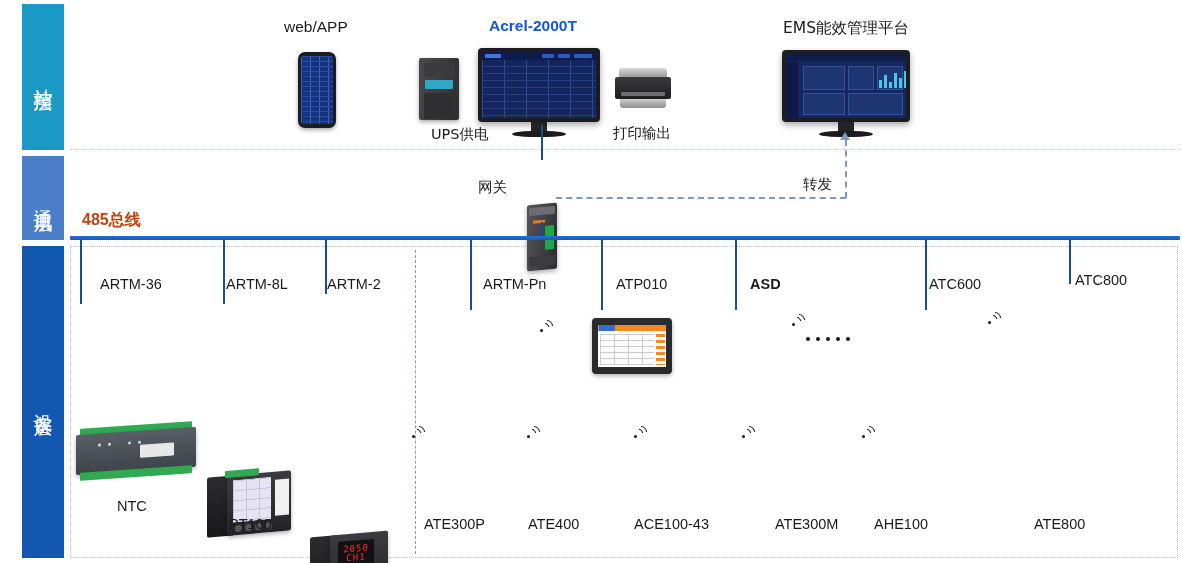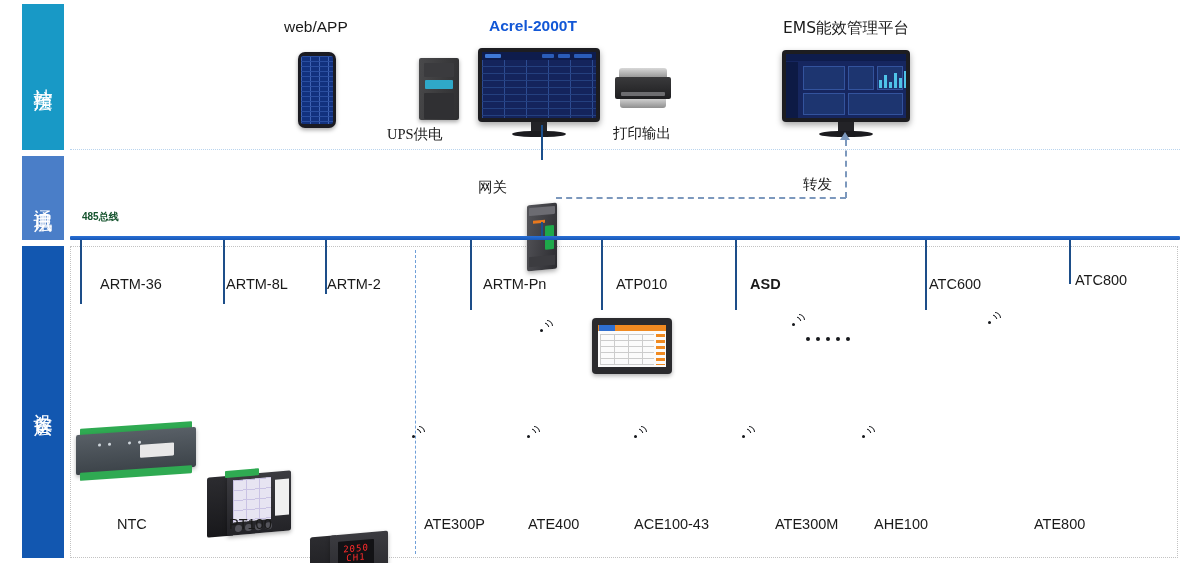--- a/index.html
+++ b/index.html
@@ -42,21 +42,21 @@
   }
   .group-divider {
     position: absolute; left: 415px; top: 250px; height: 304px;
     border-left: 1px dashed #6f9fd8;
   }
 
   
   .lbl { position: absolute; color: #1a1a1a; font-size: 14.5px; white-space: nowrap; }
   .lbl-title { font-size: 15.5px; }
   .lbl-accent { color: #1257d6; font-weight: bold; }
-  .lbl-bus { color: #14532d; font-weight: bold; font-size: 10px; }
+  .lbl-bus { color: #c2410c; font-weight: bold; font-size: 16px; }
   .lbl-dev { font-size: 14.5px; }
   .lbl-cn { font-family: "DejaVu Sans", "Liberation Sans", sans-serif; }
 
   
   .bus-bar {
     position: absolute; left: 70px; top: 236px; width: 1110px; height: 4px;
     background: linear-gradient(#2a6fd4, #1758b8);
     border-radius: 1px;
   }
   .drop { position: absolute; width: 2px; background: #1d4e89; }
@@ -193,21 +193,21 @@
   <div class="lbl lbl-title" style="left:284px; top:18px;">web/APP</div>
   <div class="dev phone" style="left:298px; top:52px;">
     <div class="phone-scr"></div>
   </div>
 
   <div class="dev ups" style="left:419px; top:58px;">
     <div class="ups-top"></div>
       <div class="ups-scr"></div>
       <div class="ups-body"></div>
   </div>
-  <div class="lbl lbl-cn" style="left:387px; top:125px;font-family:Liberation Serif, serif;">UPS供电</div>
+  <div class="lbl lbl-cn" style="left:431px; top:125px;">UPS供电</div>
 
   <div class="lbl lbl-title lbl-accent" style="left:489px; top:17px;">Acrel-2000T</div>
   <div class="dev mon-wrap" style="left:478px; top:48px;">
     <div class="mon-bez">
       <div class="mon-scr" style="width:114px; height:66px;">
         <div class="scr-grid"></div>
         <div class="scr-topbar"></div>
         <div class="scr-tab" style="left:3px; width:16px;"></div>
         <div class="scr-tab" style="left:60px; width:12px; background:#2a5cb8;"></div>
         <div class="scr-tab" style="left:76px; width:12px; background:#2a5cb8;"></div>
@@ -357,21 +357,21 @@
 
   <div class="wave" style="left:988px; top:310px;">
     <b></b>
       <i></i>
       <i></i>
       <i></i>
   </div>
 
   <div class="lbl lbl-dev" style="left:1075px; top:272px;">ATC800</div>
 
-  <div class="lbl lbl-dev" style="left:117px; top:516px;">NTC</div>
+  <div class="lbl lbl-dev" style="left:117px; top:498px;">NTC</div>
 
   <div class="lbl lbl-dev" style="left:229px; top:516px;">PT100</div>
 
   <div class="wave" style="left:412px; top:424px;">
     <b></b>
       <i></i>
       <i></i>
       <i></i>
   </div>
 

